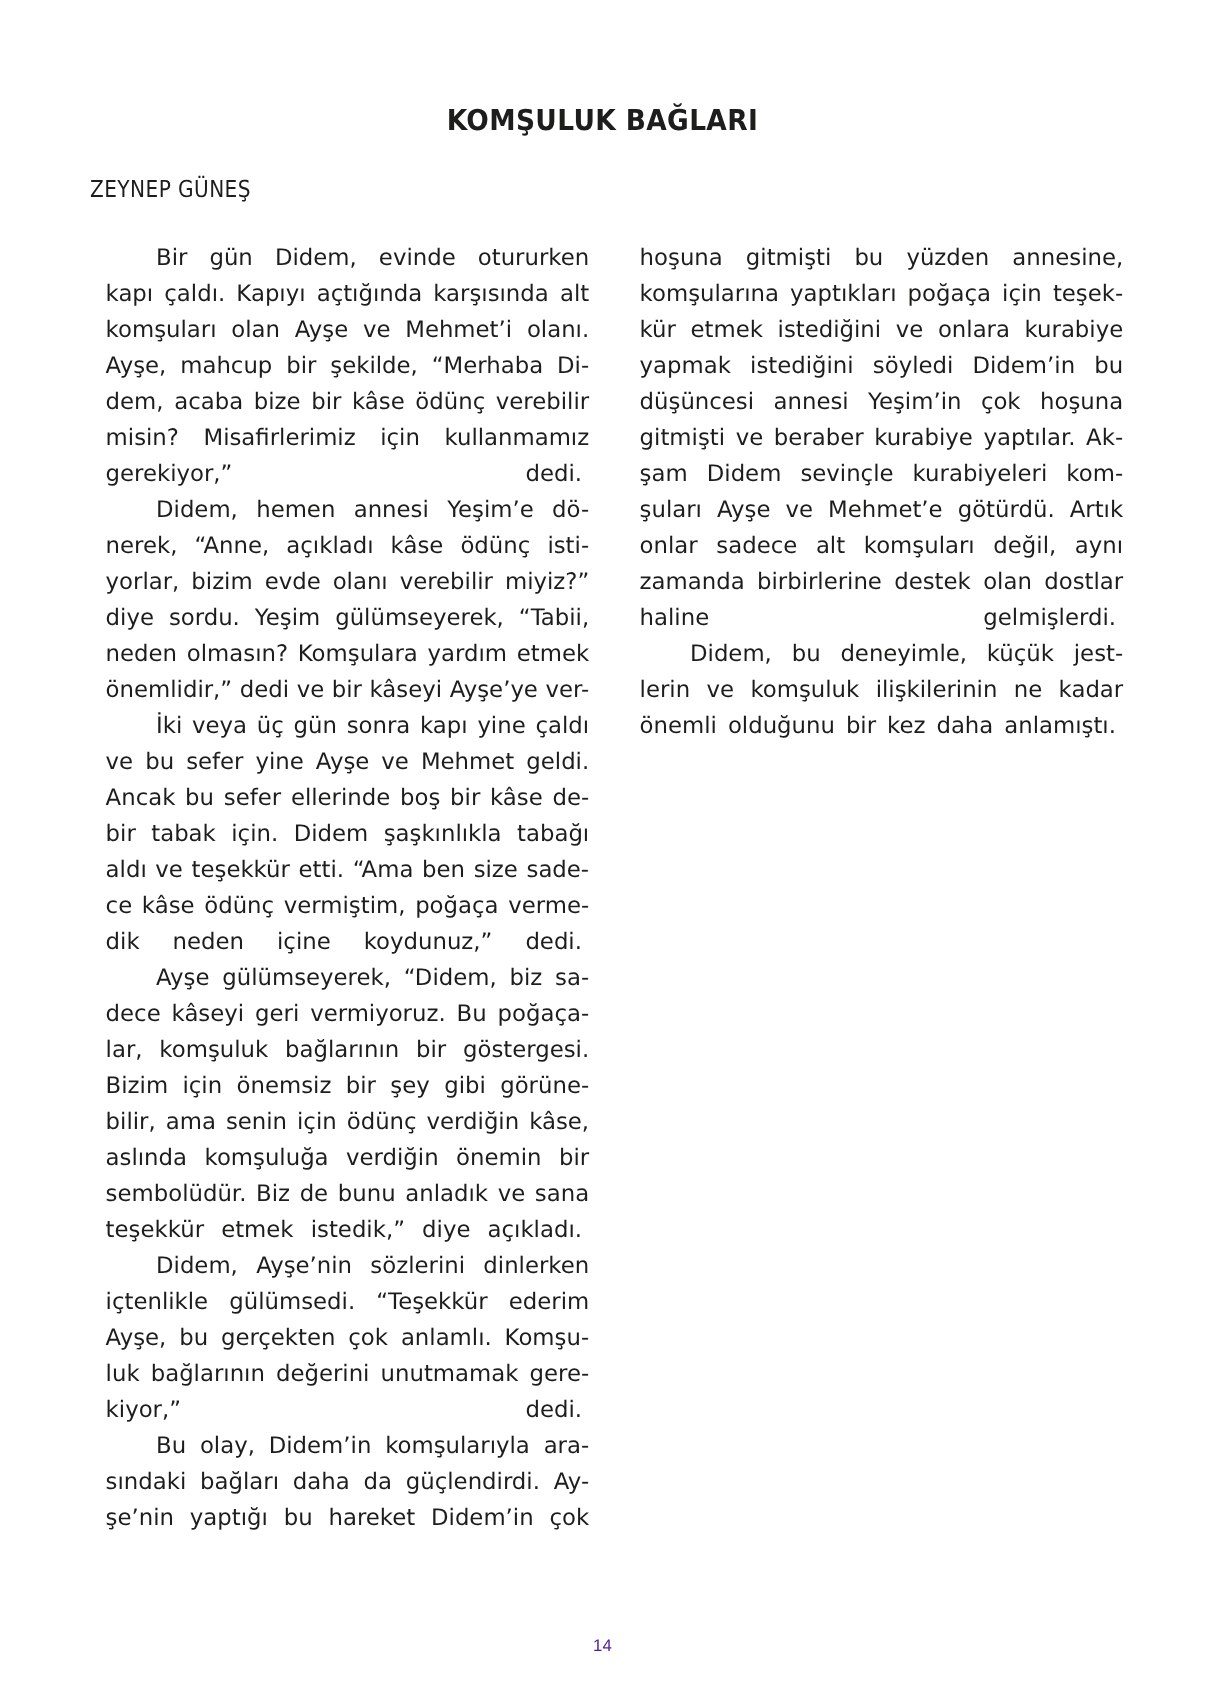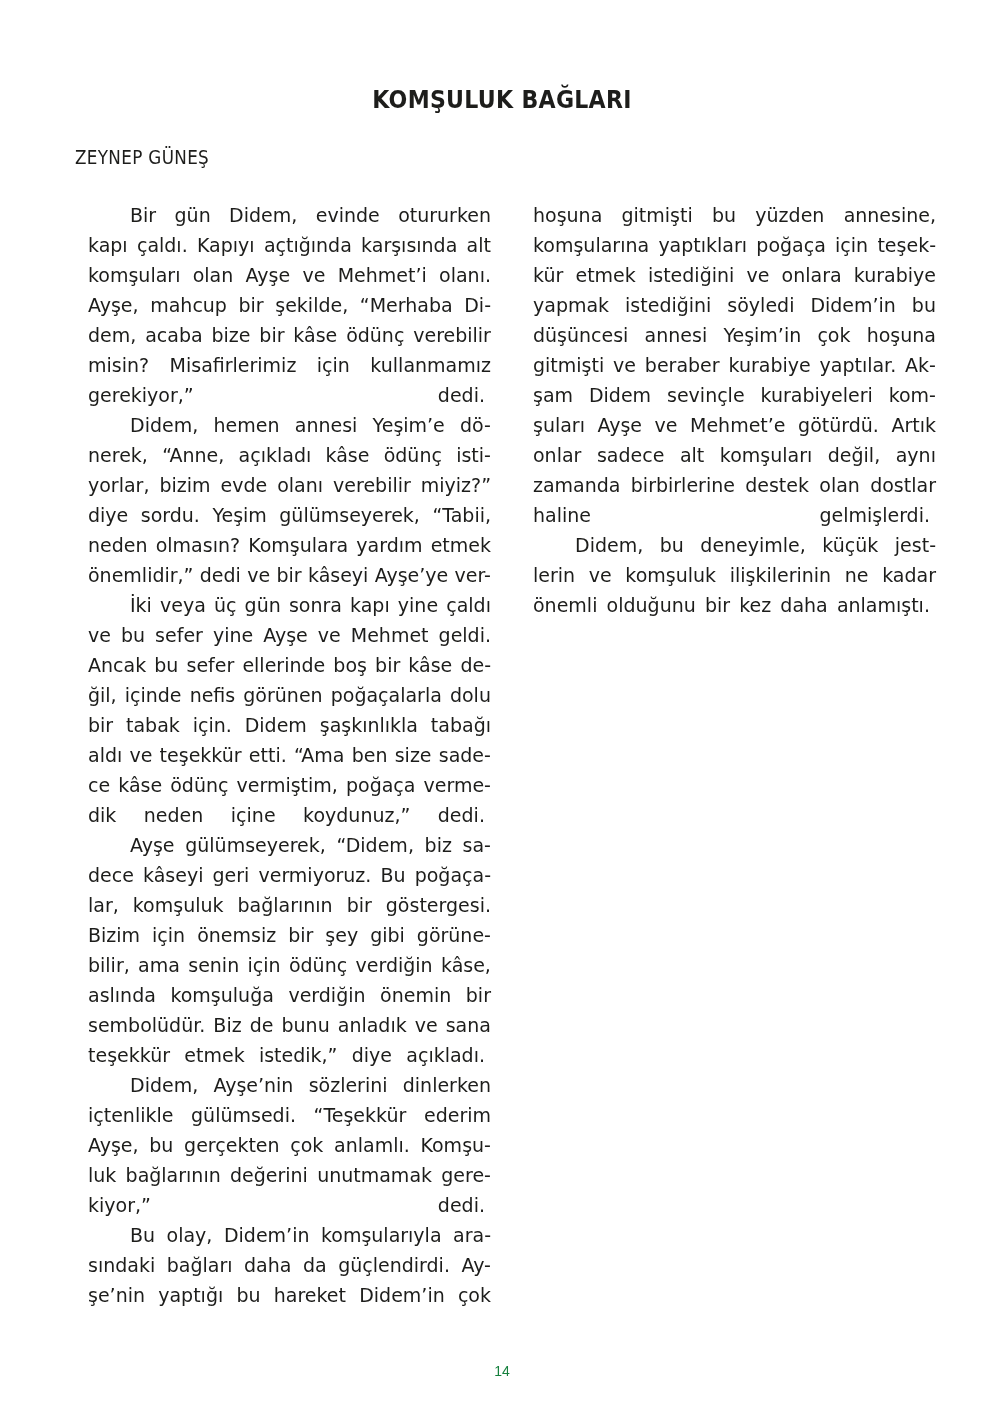--- a/index.html
+++ b/index.html
@@ -71,21 +71,21 @@
     }
     .line.last .line-inner { justify-content: space-between; }
     .page-number {
       position: absolute;
       top: 1363px;
       left: 0;
       width: 1004px;
       text-align: center;
       font-family: "Liberation Sans", sans-serif;
       font-size: 14px;
-      color: #15803d;
+      color: #4c1d95;
     }
   </style>
 </head>
 <body>
 
 <h1 class="page-title">KOMŞULUK BAĞLARI</h1>
 
 <div class="author">ZEYNEP GÜNEŞ</div>
 
 <div class="column col-left">
@@ -242,30 +242,20 @@
         <span class="w">sefer</span>
         <span class="w">ellerinde</span>
         <span class="w">boş</span>
         <span class="w">bir</span>
         <span class="w">kâse</span>
         <span class="w">de-</span>
       </div>
     </div>
     <div class="line">
       <div class="line-inner">
-        <span class="w">ğil,</span>
-        <span class="w">içinde</span>
-        <span class="w">nefis</span>
-        <span class="w">görünen</span>
-        <span class="w">poğaçalarla</span>
-        <span class="w">dolu</span>
-      </div>
-    </div>
-    <div class="line">
-      <div class="line-inner">
         <span class="w">bir</span>
         <span class="w">tabak</span>
         <span class="w">için.</span>
         <span class="w">Didem</span>
         <span class="w">şaşkınlıkla</span>
         <span class="w">tabağı</span>
       </div>
     </div>
     <div class="line">
       <div class="line-inner">

